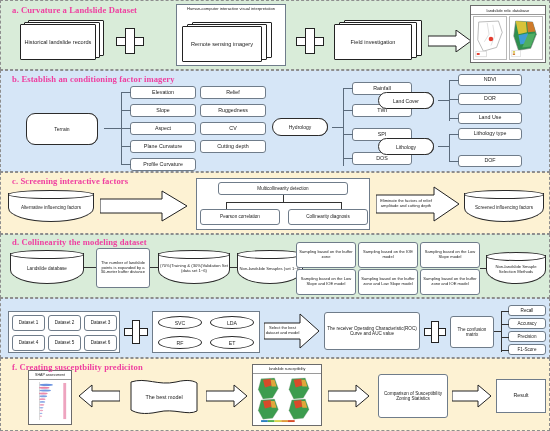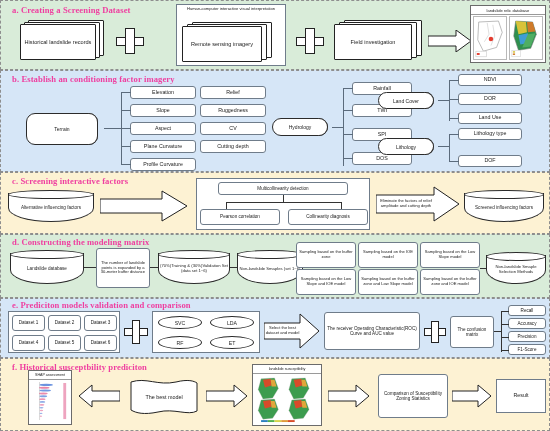--- a/index.html
+++ b/index.html
@@ -101,21 +101,21 @@
 
   .grid-wrap{position:absolute;box-sizing:border-box;border:1px solid #6f7c8a;
              background:#fff;}
 </style>
 </head>
 <body>
 
 <div class="sheet">
 
   <div class="band green" style="top:0;height:70px;"></div>
-  <div class="sec-title" style="left:12px;top:5px;">a. Creating a Screening Dataset</div>
+  <div class="sec-title" style="left:12px;top:5px;">a. Curvature a Landslide Dataset</div>
 
   <div class="doc" style="left:20px;top:20px;width:84px;height:40px;">
     <div class="pg" style="left:8px;top:0;width:76px;height:36px;"></div>
     <div class="pg" style="left:4px;top:2px;width:76px;height:36px;"></div>
     <div class="pg" style="left:0;top:4px;width:76px;height:36px;"></div>
     <div class="lbl" style="left:0;top:4px;width:76px;height:36px;">Historical landslide records</div>
   </div>
 
   <div class="plus" style="left:116px;top:28px;width:28px;height:26px;">
     <div class="h" style="left:0;top:9px;width:28px;height:9px;border-left:1px solid #222;border-right:1px solid #222;"></div>
@@ -315,21 +315,21 @@
     <div style="position:absolute;left:2px;top:10px;width:56px;height:16px;display:flex;align-items:center;justify-content:center;text-align:center;font-size:4.1px;color:#222;line-height:1.2;">Eliminate the factors of relief amplitude and cutting depth</div>
   </div>
 
   <div class="cyl" style="left:464px;top:190px;width:80px;height:32px;">
     <div class="body"></div>
       <div class="top"></div>
     <div class="ctxt">Screened influencing factors</div>
   </div>
 
   <div class="band green" style="top:234px;height:64px;"></div>
-  <div class="sec-title" style="left:12px;top:237px;">d. Constructing the modeling matrix</div>
+  <div class="sec-title" style="left:12px;top:237px;">d. Collinearity the modeling dataset</div>
 
   <div class="cyl" style="left:10px;top:250px;width:74px;height:34px;">
     <div class="body"></div>
       <div class="top"></div>
     <div class="ctxt">Landslide database</div>
   </div>
   <div class="ln" style="left:84px;top:267px;width:12px;height:1px;background:#333;"></div>
 
   <div class="box rbox thin" style="left:96px;top:248px;width:54px;height:40px;">
       <span class="xtiny">The number of landslide points is expanded by a 30-meter buffer distance</span>
@@ -372,21 +372,20 @@
     </div>
 
   <div class="ln" style="left:480px;top:268px;width:8px;height:1px;background:#333;"></div>
   <div class="cyl" style="left:486px;top:252px;width:60px;height:32px;">
     <div class="body"></div>
       <div class="top"></div>
     <div class="ctxt" style="font-size:4.2px;">Non-landslide Smaple Selection Methods</div>
   </div>
 
   <div class="band blue" style="top:298px;height:60px;"></div>
-  <div class="sec-title" style="left:12px;top:300px;">e. Predicitоn models validation and comparison</div>
 
   <div class="grid-wrap" style="left:8px;top:311px;width:112px;height:42px;">
     <div class="box rbox thin" style="left:3px;top:3px;width:33px;height:16px;">
         <span class="tiny">Dataset 1</span>
       </div>
     <div class="box rbox thin" style="left:39px;top:3px;width:33px;height:16px;">
         <span class="tiny">Dataset 2</span>
       </div>
     <div class="box rbox thin" style="left:75px;top:3px;width:33px;height:16px;">
         <span class="tiny">Dataset 3</span>
@@ -457,21 +456,21 @@
     </div>
   <div class="box rbox thin" style="left:508px;top:344px;width:38px;height:11px;">
       <span class="tiny">F1-Score</span>
     </div>
   <div class="ln" style="left:501px;top:311px;width:8px;height:1px;background:#333;"></div>
   <div class="ln" style="left:501px;top:324px;width:8px;height:1px;background:#333;"></div>
   <div class="ln" style="left:501px;top:337px;width:8px;height:1px;background:#333;"></div>
   <div class="ln" style="left:501px;top:350px;width:8px;height:1px;background:#333;"></div>
 
   <div class="band cream" style="top:358px;height:73px;"></div>
-  <div class="sec-title" style="left:12px;top:362px;">f. Historical susceptbility prediciton</div>
+  <div class="sec-title" style="left:12px;top:362px;">f. Creating susceptbility prediciton</div>
 
   <div class="panel" style="left:28px;top:370px;width:44px;height:55px;">
     <div class="phead" style="font-size:3.6px;">SHAP assessment</div>
     <div class="pbody">
       <svg viewBox="0 0 40 43" style="width:100%;height:100%">
         <line x1="9" y1="1" x2="9" y2="41" stroke="#999" stroke-width=".4"></line>
         <g>
           <ellipse cx="16" cy="4" rx="7" ry="1.2" fill="#3b6fd4" opacity=".75"></ellipse>
           <ellipse cx="14" cy="7" rx="5.5" ry="1.1" fill="#e05a8a" opacity=".75"></ellipse>
           <ellipse cx="15" cy="10" rx="6" ry="1.1" fill="#3b6fd4" opacity=".7"></ellipse>

